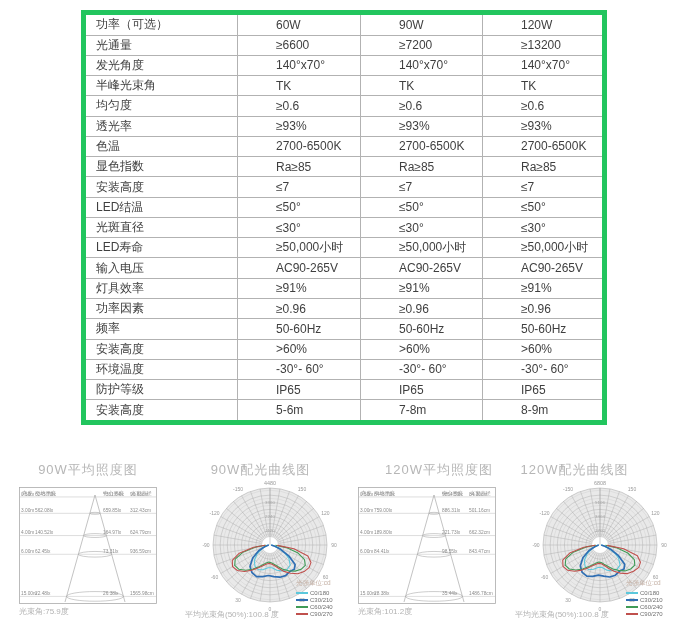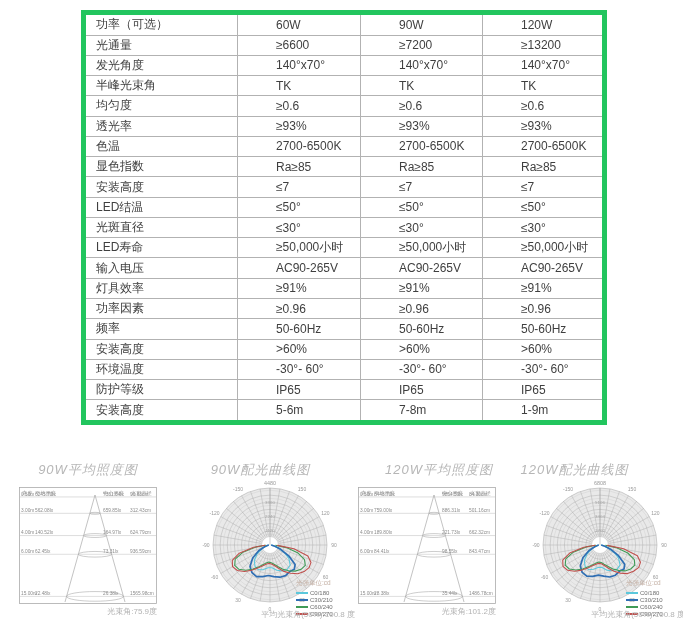--- a/index.html
+++ b/index.html
@@ -14,24 +14,24 @@
   #spec-table td{
     border:1px solid #b2b2b2;
     font-size:12px;color:#3f3f3f;
     padding:0 2px 0 38px;white-space:nowrap;overflow:hidden;
   }
   #spec-table td.label{padding-left:10px;}
 
   
   .chart-title{
     position:absolute;font-size:13px;color:#b6b6b6;text-align:center;
-    letter-spacing:1px;white-space:nowrap;font-style:italic;
+    letter-spacing:1px;white-space:nowrap;
   }
   .chart-footer{
-    position:absolute;font-size:8px;color:#b3b3b3;text-align:right;white-space:nowrap;
+    position:absolute;font-size:8px;color:#b3b3b3;text-align:left;white-space:nowrap;
   }
   .cone-svg,.polar-svg{position:absolute;}
   svg text{font-family:"Liberation Sans","DejaVu Sans",sans-serif;}
 
   .legend{position:absolute;width:54px;}
   .legend-title{font-size:6.5px;color:#c3afa3;margin-bottom:1px;white-space:nowrap;}
   .legend-item{display:flex;align-items:center;height:7px;}
   .legend-swatch{display:inline-block;width:12px;height:2px;margin-right:2px;flex:none;}
   .legend-label{font-size:6px;color:#6f6f6f;white-space:nowrap;}
 </style>
@@ -159,21 +159,21 @@
         <tr>
           <td class="label">防护等级</td>
           <td>IP65</td>
           <td>IP65</td>
           <td>IP65</td>
         </tr>
         <tr>
           <td class="label">安装高度</td>
           <td>5-6m</td>
           <td>7-8m</td>
-          <td>1-9m</td>
+          <td>8-9m</td>
         </tr>
       </tbody>
   </table>
 
   <div class="chart-title" style="left:19px;top:461px;width:138px">90W平均照度图</div>
   <div class="chart-title" style="left:188px;top:461px;width:145px">90W配光曲线图</div>
   <div class="chart-title" style="left:370px;top:461px;width:138px">120W平均照度图</div>
   <div class="chart-title" style="left:502px;top:461px;width:145px">120W配光曲线图</div>
 
   <svg class="cone-svg" id="cone0" style="left:19px;top:487px" width="138" height="117" viewBox="0 0 138 117">

